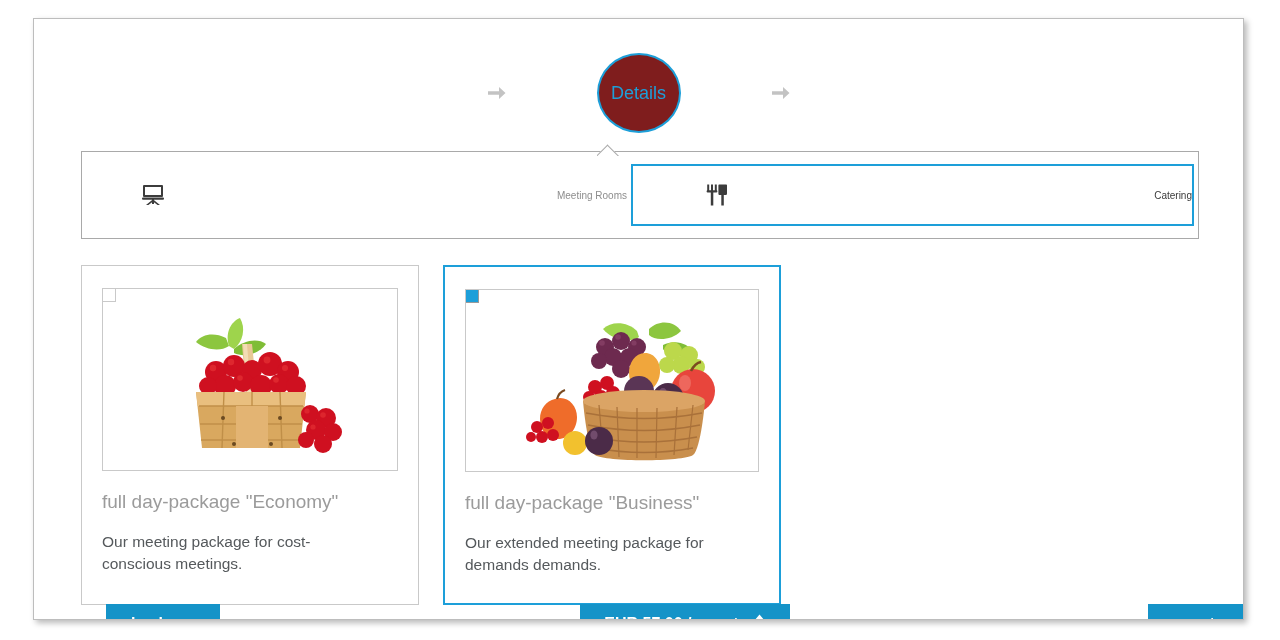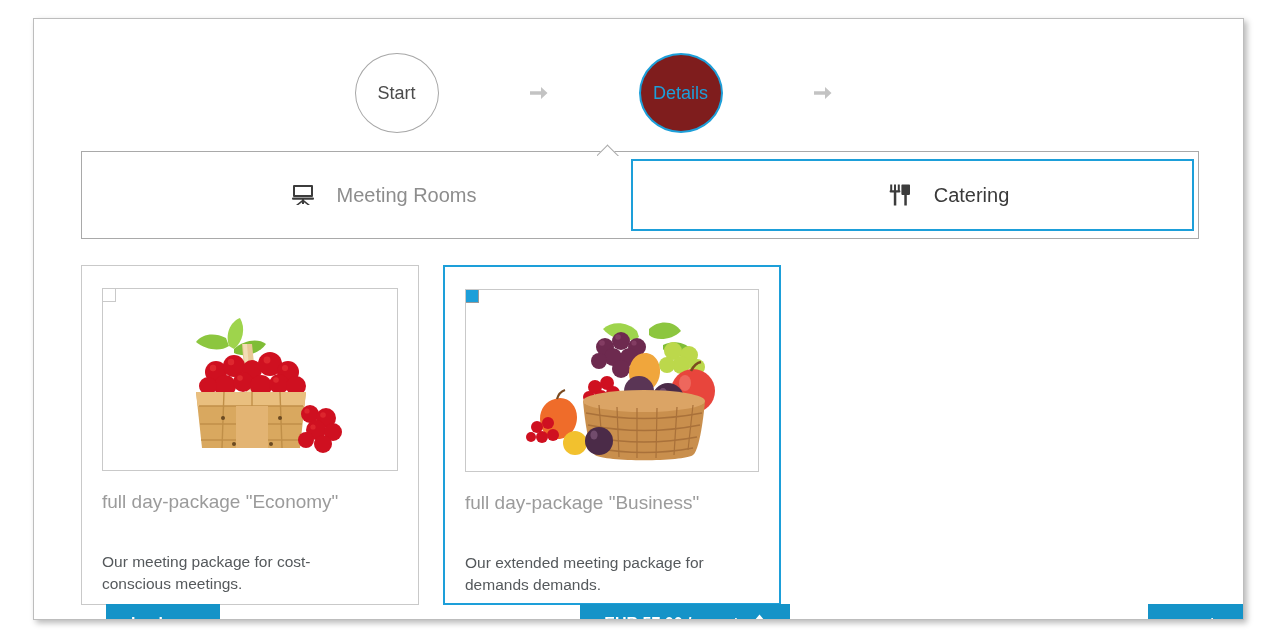--- a/index.html
+++ b/index.html
@@ -109,29 +109,29 @@
     background: #ffffff;
     border-left: 1px solid #a9a9a9;
     border-top: 1px solid #a9a9a9;
     transform: rotate(45deg);
   }
   .tab {
     flex: 1 1 0;
     height: 100%;
     display: flex;
     align-items: center;
-    justify-content: center;
+    justify-content: space-between;
     padding-left: 58px;
     box-sizing: border-box;
     color: #8d8d8d;
-    font-size: 20px;
+    font-size: 10px;
   }
   .tab.active {
     border: 2px solid #1d9fd9;
-    height: 72px;
+    height: 62px;
     margin: 0 4px;
     color: #3a3a3a;
     padding-left: 72px;
   }
   .tab .tab-icon {
     margin-right: 20px;
     display: inline-flex;
     align-items: center;
     color: #3c3c3c;
     flex: 0 0 auto;
@@ -186,21 +186,21 @@
     background: #1d9fd9;
     border: 1px solid #9a9a9a;
   }
   .card-title {
     margin-top: 20px;
     font-size: 19px;
     color: #9b9b9b;
     white-space: nowrap;
   }
   .card-desc {
-    margin-top: 38px;
+    margin-top: 18px;
     font-size: 15.5px;
     color: #55595c;
     line-height: 1.45;
     max-width: 262px;
   }
 
   
   #back-button {
     position: absolute;
     left: 72px;
@@ -251,23 +251,20 @@
     z-index: 10;
   }
 </style>
 </head>
 <body>
 
 <div id="page-frame">
 
   <div id="stepper">
 
-    <div class="step inactive">
-      <span>Start</span>
-    </div>
 
     <div class="step-arrow">
       <svg width="22" height="18" viewBox="0 0 22 18" aria-hidden="true">
         <path d="M2 7.2 h11 V3 l6.5 6 -6.5 6 v-4.2 H2 z" fill="#c3c3c3"></path>
       </svg>
     </div>
 
     <div class="step current">
       <span>Details</span>
     </div>

